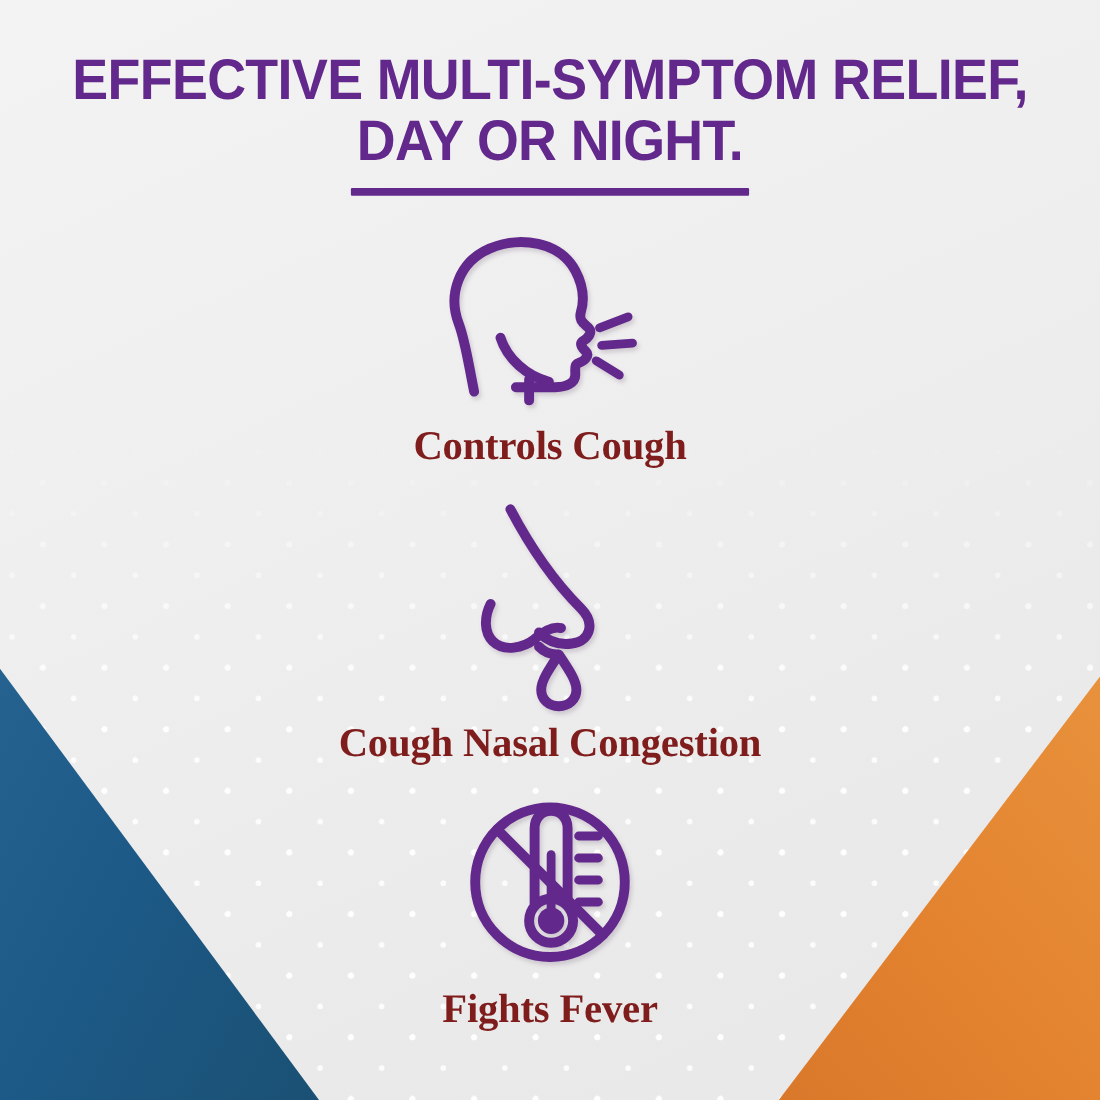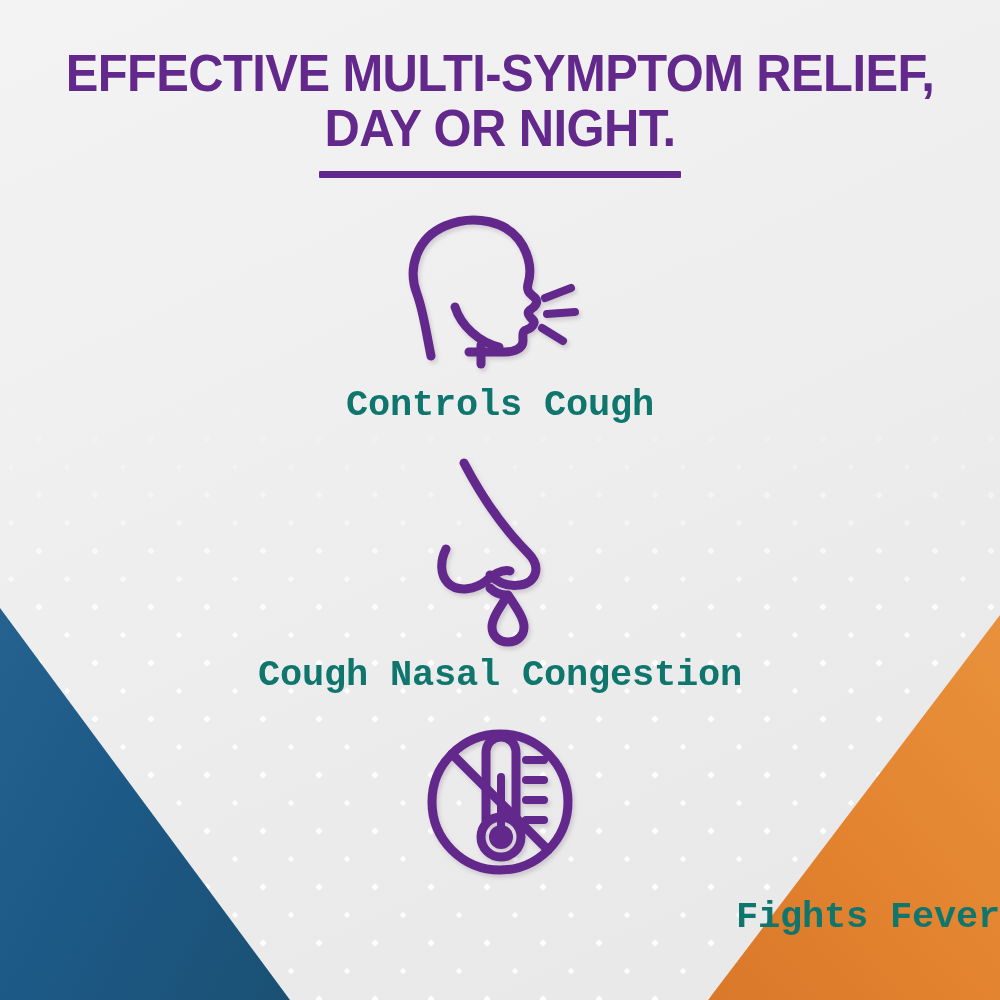--- a/index.html
+++ b/index.html
@@ -103,38 +103,38 @@
     text-align: center;
   }
   .benefit .icon-box {
     display: flex;
     align-items: center;
     justify-content: center;
     width: 100%;
   }
   .benefit .benefit-label {
     margin: 0;
-    color: #0f766e;
-    font-family: Liberation Mono, monospace;
+    color: #7f1d1d;
+    font-family: Liberation Serif, serif;
     font-weight: 700;
     font-size: 37px;
     letter-spacing: -0.2px;
     line-height: 1;
   }
 
   .benefit-cough .icon-box { height: 150px; }
   .benefit-cough .benefit-label { margin-top: 23px; }
 
   .benefit-nose { margin-top: 29px; }
   .benefit-nose .icon-box { height: 180px; }
   .benefit-nose .benefit-label { margin-top: 24px; }
 
   .benefit-fever { margin-top: 33px; }
   .benefit-fever .icon-box { height: 150px; }
-  .benefit-fever .benefit-label { margin-top: 22px; text-align: right; }
+  .benefit-fever .benefit-label { margin-top: 22px; }
 
   svg { display: block; overflow: visible; }
   .stroke-ico {
     fill: none;
     stroke: #62288b;
     stroke-width: 9;
     stroke-linecap: round;
     stroke-linejoin: round;
   }
   .stroke-thin {

